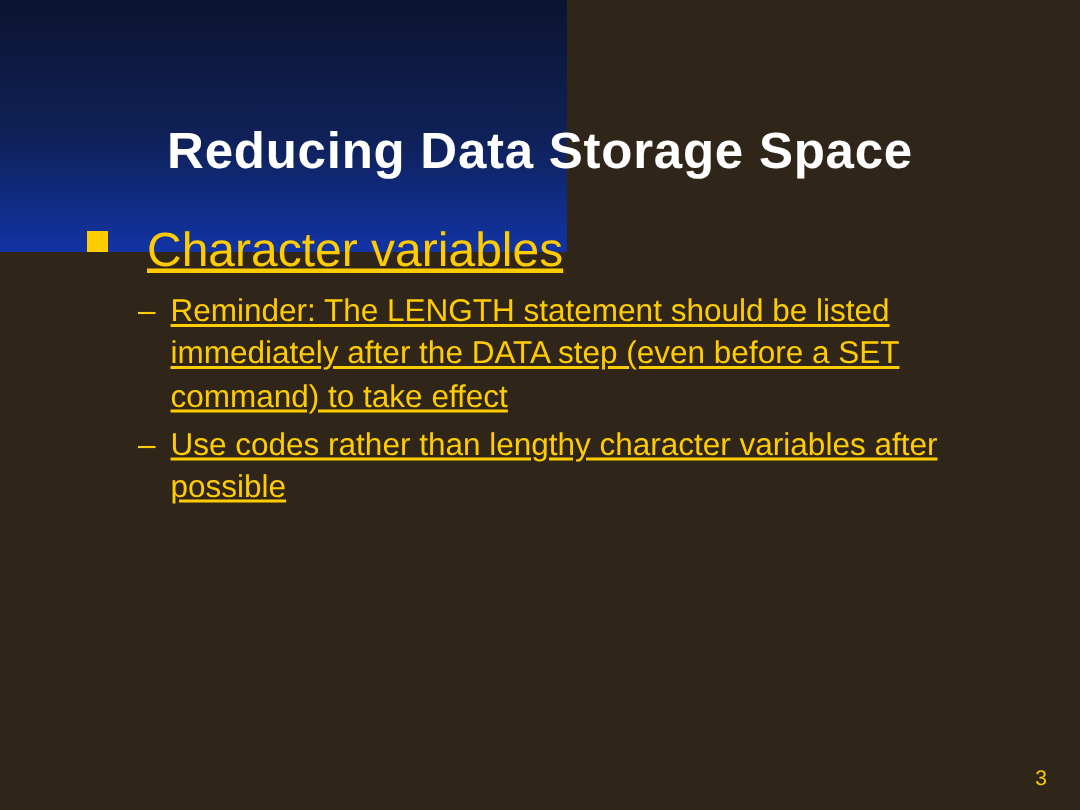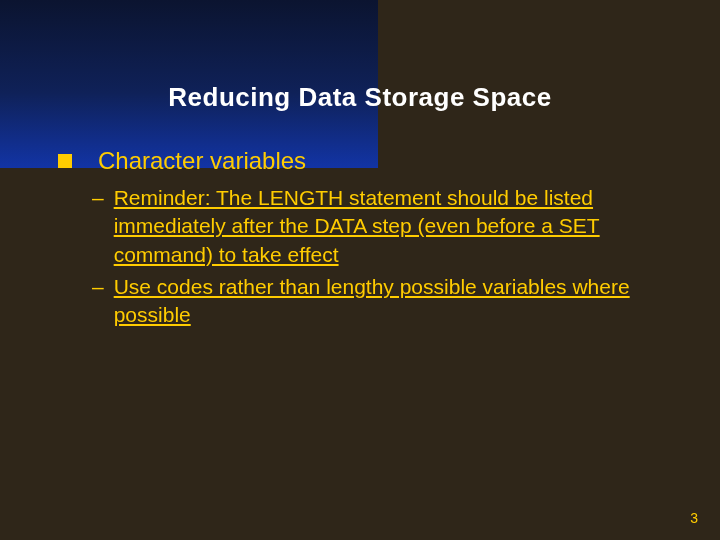--- a/index.html
+++ b/index.html
@@ -16,21 +16,21 @@
     width: 378px;
     height: 168px;
     background: linear-gradient(180deg, #0b1430 0%, #0f2158 55%, #1234a5 100%);
   }
   .title {
     position: absolute;
     top: 82px;
     left: 0;
     width: 720px;
     color: #fff;
-    font-size: 26px;
+    font-size: 34px;
     font-weight: 700;
     letter-spacing: 0.5px;
     text-align: center;
   }
   .content {
     position: absolute;
     top: 146px;
     left: 58px;
     right: 40px;
     color: #ffcc00;
@@ -42,22 +42,23 @@
     margin-bottom: 8px;
   }
   .square-bullet {
     width: 14px;
     height: 14px;
     background: #ffcc00;
     margin-top: 8px;
     flex: 0 0 auto;
   }
   .char-var {
-    font-size: 24px;
+    font-size: 32px;
     line-height: 1.25;
+    text-decoration: underline;
   }
   .sub-list {
     margin-left: 34px;
     font-size: 21px;
     line-height: 1.35;
   }
   .sub-item {
     display: flex;
     gap: 10px;
     margin-bottom: 4px;
@@ -89,18 +90,18 @@
     <div class="square-bullet"></div>
     <div class="char-var">Character variables</div>
   </div>
   <div class="sub-list">
     <div class="sub-item">
       <div class="dash">–</div>
       <div class="sub-text">Reminder: The LENGTH statement should be listed immediately after the DATA step (even before a SET command) to take effect</div>
     </div>
     <div class="sub-item">
       <div class="dash">–</div>
-      <div class="sub-text">Use codes rather than lengthy possible variables where possible</div>
+      <div class="sub-text">Use codes rather than lengthy character variables after possible</div>
     </div>
   </div>
 </div>
 
 <div class="page-num">3</div>
 
 </body></html>

